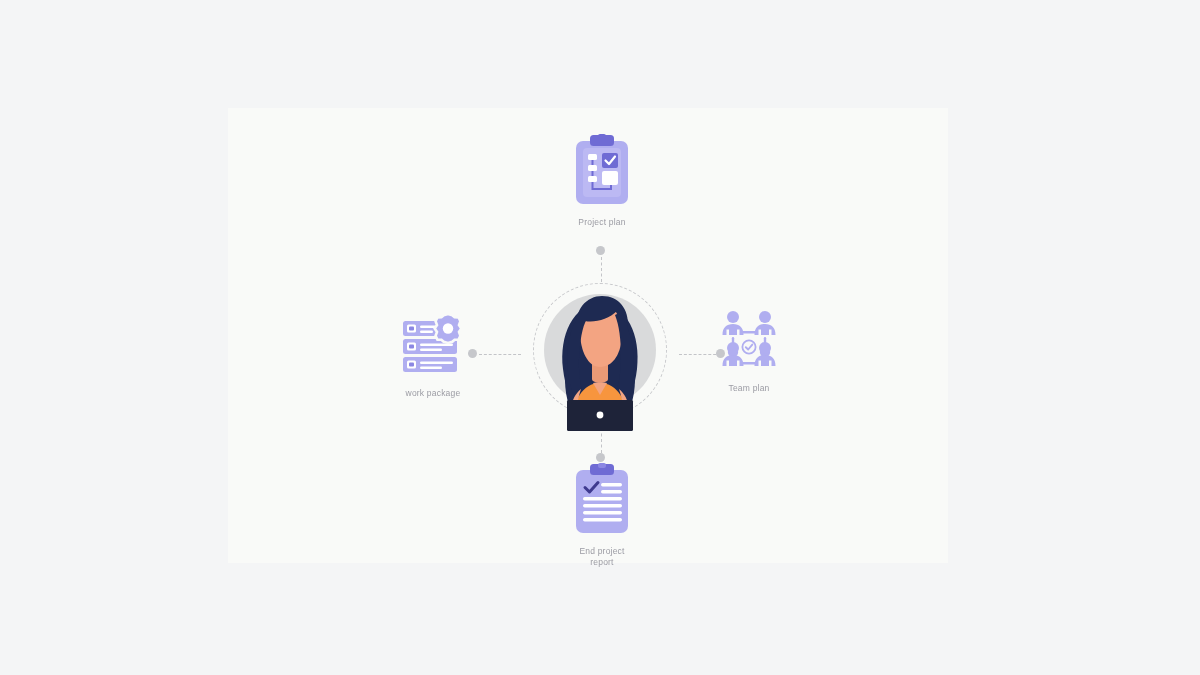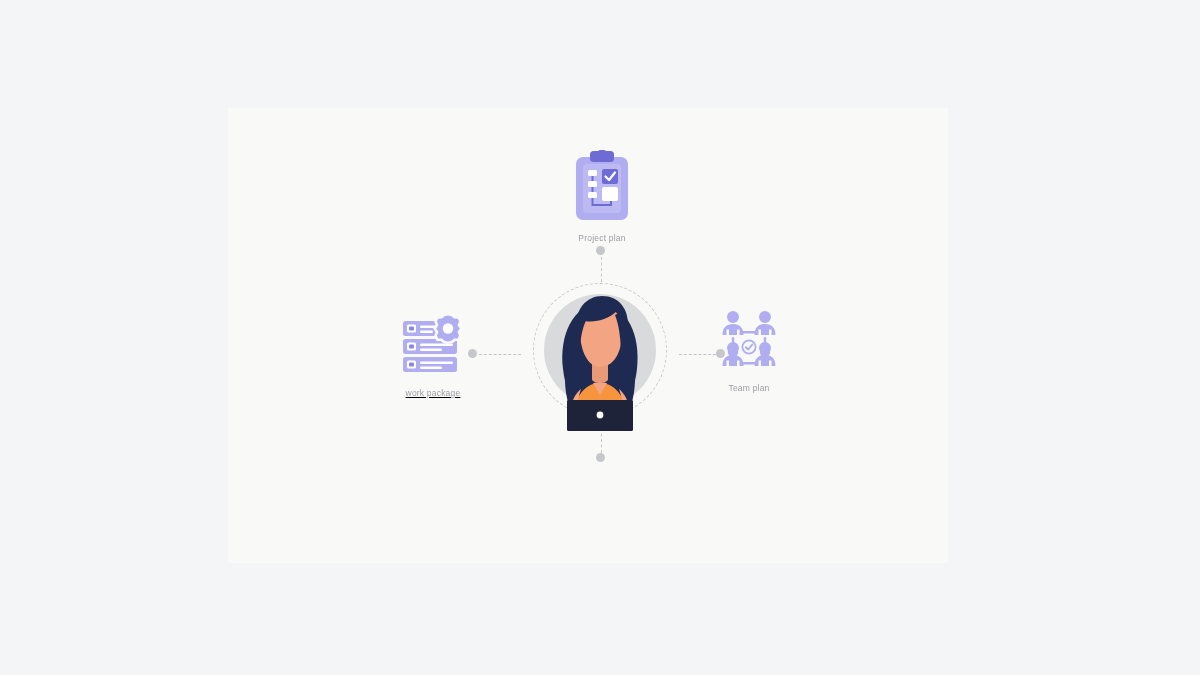--- a/index.html
+++ b/index.html
@@ -40,21 +40,21 @@
   }
   #center-disc{
     position:absolute;left:11px;top:11px;width:112px;height:112px;
     border-radius:50%;
     background:#d9dadb;
   }
   #person{position:absolute;left:0;top:0;width:134px;height:148px;}
 
   
   #node-project-plan{left:561px;top:150px;width:82px;}
-  #node-work-package{left:390px;top:315px;width:86px;text-decoration:underline;}
+  #node-work-package{left:390px;top:315px;width:86px;}
   #node-team-plan{left:729px;top:310px;width:84px;}
   #node-end-report{left:561px;top:462px;width:82px;}
   .dash-h{
     position:absolute;height:0;
     border-top:1.6px dashed #c3c4c8;
   }
   .dash-v{
     position:absolute;width:0;
     border-left:1.6px dashed #c3c4c8;
   }
@@ -127,21 +127,21 @@
 
           <path d="M44 148 C42 136 48 126 56 122 L60 130 C54 134 50 140 49 148 Z" fill="#f5b98f" opacity="0.55"></path>
           <path d="M90 148 C92 136 86 126 78 122 L74 130 C80 134 84 140 85 148 Z" fill="#f5b98f" opacity="0.55"></path>
 
           <rect x="34" y="117" width="66" height="31" rx="1.5" fill="#1e2339"></rect>
           <circle cx="67" cy="132" r="3.4" fill="#ffffff"></circle>
         </svg>
       </div>
     </div>
 
-    <div class="node" id="node-project-plan" style="left:333px;top:42px;">
+    <div class="node" id="node-project-plan" style="left:333px;top:26px;">
       <div class="art">
         <svg width="56" height="72" viewBox="0 0 56 72">
           <rect x="2" y="7" width="52" height="63" rx="7" fill="#b0aef0"></rect>
           <rect x="9" y="14" width="38" height="49" rx="4" fill="#bcb9f3"></rect>
           <rect x="16" y="1" width="24" height="11" rx="3.5" fill="#6f6bd4"></rect>
           <rect x="24" y="0" width="8" height="5" rx="2" fill="#6f6bd4"></rect>
 
           <rect x="14" y="20" width="9" height="6" rx="1.5" fill="#ffffff"></rect>
           <rect x="14" y="31" width="9" height="6" rx="1.5" fill="#ffffff"></rect>
           <rect x="14" y="42" width="9" height="6" rx="1.5" fill="#ffffff"></rect>
@@ -215,15 +215,35 @@
           <path d="M36.5 56 C36.5 48.5 40.5 45 47 45 C53.5 45 57.5 48.5 57.5 56 L53.5 56 L53.5 50.5 L51 50.5 L51 56 L43 56 L43 50.5 L40.5 50.5 L40.5 56 Z" fill="#b0aef0"></path>
 
           <circle cx="31" cy="37" r="8.5" fill="#f9faf8"></circle>
           <circle cx="31" cy="37" r="6.6" fill="none" stroke="#b0aef0" stroke-width="1.8"></circle>
           <path d="M27.8 37.2 L30.2 39.5 L34.3 34.6" stroke="#b0aef0" stroke-width="1.9" fill="none" stroke-linecap="round" stroke-linejoin="round"></path>
         </svg>
       </div>
       <div class="label">Team plan</div>
     </div>
 
+    <div class="node" id="node-end-report" style="left:333px;top:355px;">
+      <div class="art">
+        <svg width="56" height="72" viewBox="0 0 56 72">
+          <rect x="2" y="7" width="52" height="63" rx="7" fill="#b0aef0"></rect>
+          <rect x="16" y="1" width="24" height="11" rx="3.5" fill="#6f6bd4"></rect>
+          <rect x="24" y="0" width="8" height="5" rx="2" fill="#8b87e3"></rect>
+
+          <path d="M11 24.5 L15.5 29 L24 19.5" stroke="#3f3a8f" stroke-width="3" fill="none" stroke-linecap="round" stroke-linejoin="round"></path>
+
+          <rect x="27" y="20" width="21" height="3.4" rx="1.7" fill="#ffffff"></rect>
+          <rect x="27" y="27" width="21" height="3.4" rx="1.7" fill="#ffffff"></rect>
+          <rect x="9" y="34" width="39" height="3.4" rx="1.7" fill="#ffffff"></rect>
+          <rect x="9" y="41" width="39" height="3.4" rx="1.7" fill="#ffffff"></rect>
+          <rect x="9" y="48" width="39" height="3.4" rx="1.7" fill="#ffffff"></rect>
+          <rect x="9" y="55" width="39" height="3.4" rx="1.7" fill="#ffffff"></rect>
+        </svg>
+      </div>
+      <div class="label">End project
+report</div>
+    </div>
 
   </div>
 </div>
 
 </body></html>

